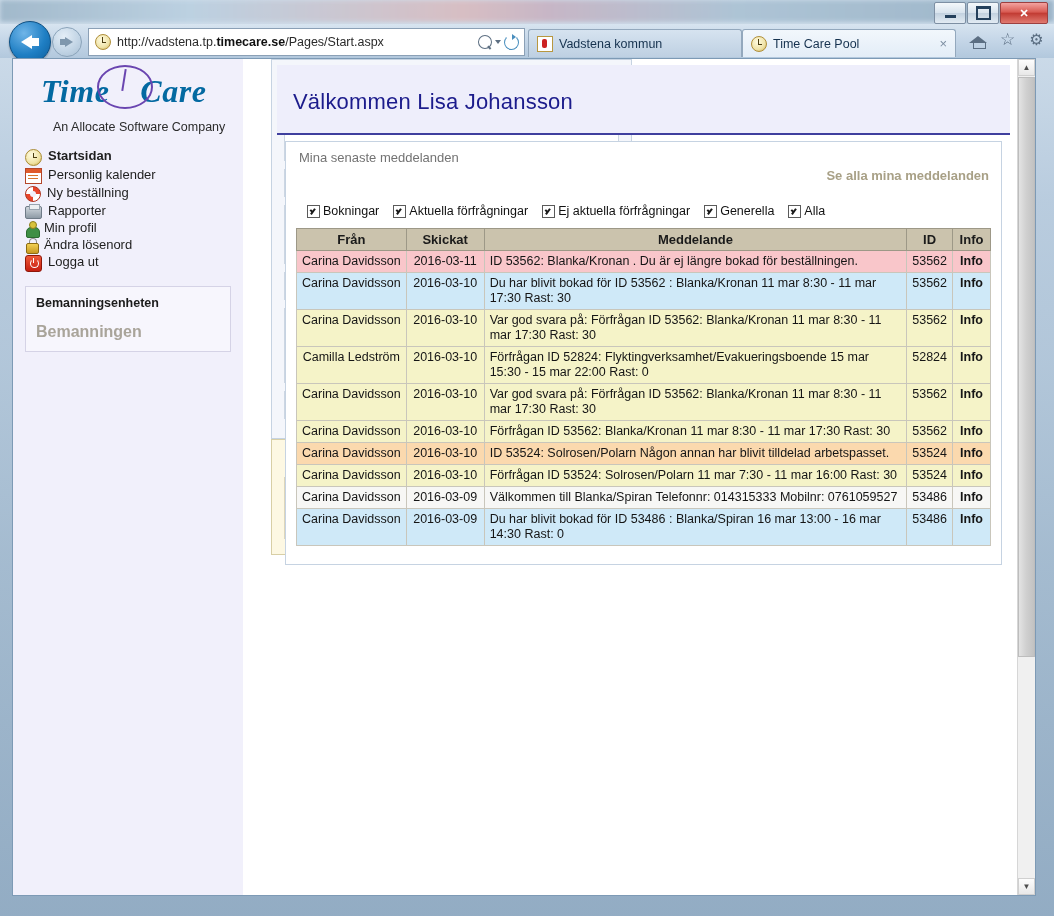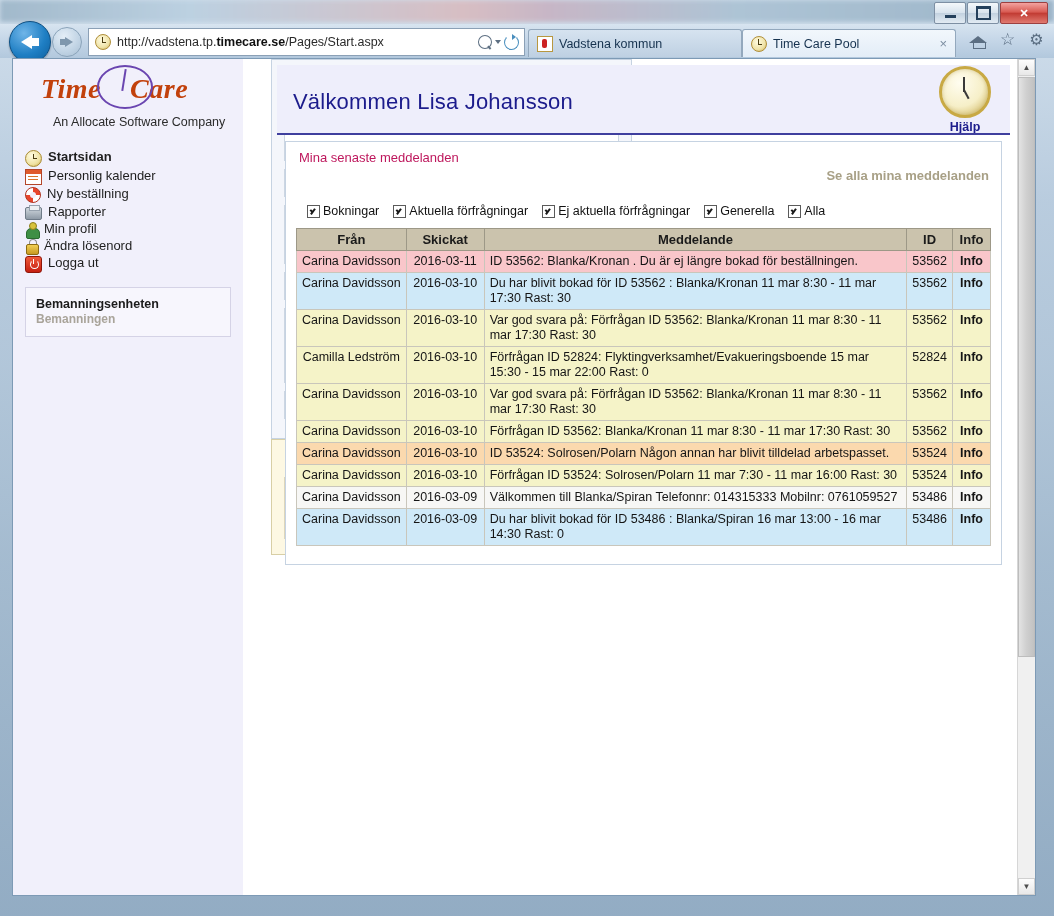--- a/index.html
+++ b/index.html
@@ -81,25 +81,25 @@
   .vs-arrow{width:17px;height:17px;display:flex;align-items:center;justify-content:center;
      background:linear-gradient(180deg,#fdfdfd,#e8e8e8);border:1px solid #d0d0d0;box-sizing:border-box;color:#4d4d4d;font-size:8px;}
   .vs-arrow.bottom{position:absolute;bottom:0;left:0;}
   .vs-thumb{position:absolute;top:18px;left:0;width:17px;height:580px;
      background:linear-gradient(90deg,#e3e3e3,#cfcfcf 50%,#c2c2c2);border:1px solid #bdbdbd;box-sizing:border-box;}
   #doc{position:absolute;left:0;top:0;width:1005px;height:836px;background:#fff;}
   
   #sidebar{position:absolute;left:0;top:0;width:230px;height:836px;background:#f1f0fb;}
   .logo{padding:14px 0 0 28px;}
   .logo-main{font-family:"Liberation Serif", serif;font-weight:bold;font-style:italic;
-     font-size:28px;color:#c2410c;letter-spacing:.5px;position:relative;display:inline-block;}
+     font-size:32px;color:#0369a1;letter-spacing:.5px;position:relative;display:inline-block;}
   .logo-ring{position:absolute;left:56px;top:-8px;width:52px;height:40px;border:2.5px solid #6a45b0;border-radius:50%;}
   .logo-hand{position:absolute;left:82px;top:-4px;width:2px;height:22px;background:#6a45b0;transform:rotate(9deg);}
   .logo-sub{font-size:12.5px;color:#2b2b2b;padding:10px 0 0 12px;}
-  .navlist{margin-top:20px;padding-left:12px;}
+  .navlist{margin-top:14px;padding-left:12px;}
   .navrow{display:flex;align-items:flex-start;margin-bottom:1px;line-height:15.5px;}
   .navico{width:17px;height:16px;margin-right:6px;flex:0 0 auto;position:relative;margin-top:1px;}
   .navlabel{font-size:13px;color:#1e1e1e;}
   .navrow.current .navlabel{font-weight:bold;}
   .ic-clock{border-radius:50%;width:15px;height:15px;background:radial-gradient(circle at 38% 32%,#fffbe2,#efe2a2 62%,#c8a63f);border:1px solid #a98b33;}
   .ic-clock:after{content:"";position:absolute;left:7px;top:3px;width:1px;height:5px;background:#4a3c10;}
   .ic-clock:before{content:"";position:absolute;left:7px;top:7px;width:4px;height:1px;background:#4a3c10;}
   .ic-cal{width:15px;height:14px;background:#fff;border:1px solid #b4462a;}
   .ic-cal:after{content:"";position:absolute;left:0;top:0;width:15px;height:4px;background:#e05a2b;}
   .ic-cal:before{content:"";position:absolute;left:2px;top:6px;width:10px;height:5px;
@@ -114,36 +114,36 @@
   .ic-person:after{content:"";position:absolute;left:4px;top:0;width:6px;height:6px;border-radius:50%;background:#d8c23c;border:1px solid #8d7d1d;}
   .ic-person:before{content:"";position:absolute;left:1px;top:6px;width:12px;height:9px;border-radius:5px 5px 2px 2px;background:#3f8f45;border:1px solid #2b6b30;}
   .ic-lock{width:13px;height:14px;margin-top:1px;}
   .ic-lock:after{content:"";position:absolute;left:1px;top:5px;width:11px;height:9px;background:linear-gradient(180deg,#f2cf54,#c79a21);border:1px solid #8c6b12;border-radius:2px;}
   .ic-lock:before{content:"";position:absolute;left:3.5px;top:0px;width:6px;height:7px;border:1.8px solid #8d8d8d;border-bottom:none;border-radius:4px 4px 0 0;}
   .ic-power{width:15px;height:15px;border-radius:3px;background:linear-gradient(180deg,#ef5a3a,#c51f11);border:1px solid #8f1609;}
   .ic-power:after{content:"";position:absolute;left:3.5px;top:3px;width:7px;height:7px;border:1.6px solid #fff;border-radius:50%;border-top-color:transparent;}
   .ic-power:before{content:"";position:absolute;left:6.6px;top:2px;width:1.8px;height:5px;background:#fff;}
   .unitbox{margin:14px 12px 0 12px;border:1px solid #d5d3e6;background:#f7f6fd;padding:9px 10px 10px 10px;}
   .unit-a{font-size:12.5px;font-weight:bold;color:#1b1b1b;}
-  .unit-b{font-size:12px;font-weight:bold;color:#a9a49a;margin-top:1px;}
+  .unit-b{font-size:16px;font-weight:bold;color:#a9a49a;margin-top:13px;}
   
   #main{position:absolute;left:230px;top:0;right:0;height:836px;margin-left:28px;}
   .hdr{position:absolute;left:6px;top:6px;right:8px;height:68px;background:#eeeefb;}
   .hdr-title{position:absolute;left:16px;top:24px;font-size:22px;color:#1c1c8c;letter-spacing:.2px;}
   .hdr-rule{position:absolute;left:0;top:68px;right:0;height:2px;background:#3f3f9e;}
   .help{position:absolute;right:14px;top:-1px;width:62px;text-align:center;}
   .help-clock{width:46px;height:46px;border-radius:50%;margin:2px auto 0 auto;position:relative;
      background:radial-gradient(circle at 38% 30%,#fffdf0 0%,#f6efc8 55%,#d9c477 85%);
      border:3px solid #c8a944;box-shadow:inset 0 0 4px rgba(150,120,40,.35);}
   .help-clock .hh{position:absolute;left:21px;top:8px;width:2px;height:15px;background:#3a3a3a;}
   .help-clock .mh{position:absolute;left:21px;top:21px;width:2px;height:10px;background:#3a3a3a;transform:rotate(-28deg);transform-origin:top center;}
   .help-lbl{font-size:12.5px;font-weight:bold;color:#1c1c8c;margin-top:2px;}
   .panel{position:absolute;border:1px solid #c6d3e2;background:#fff;}
   #msgpanel{left:14px;top:82px;right:16px;height:422px;}
-  .panel-title{font-size:13px;color:#be185d;padding:8px 0 0 13px;}
+  .panel-title{font-size:13px;color:#737373;padding:8px 0 0 13px;}
   .seealla{position:absolute;right:12px;top:26px;font-size:13px;font-weight:bold;color:#a8a086;}
   .filters{position:absolute;left:18px;top:62px;display:flex;align-items:center;gap:0;}
   .fl{display:flex;align-items:center;margin-right:11px;text-align:right;}
   .cbx{width:11px;height:11px;border:1px solid #5a5a5a;background:#fff;position:relative;flex:0 0 auto;}
   .cbx:after{content:"";position:absolute;left:2px;top:4.4px;width:3px;height:1.6px;background:#1a1a1a;transform:rotate(45deg);}
   .cbx:before{content:"";position:absolute;left:3.6px;top:2px;width:1.7px;height:7px;background:#1a1a1a;transform:rotate(36deg);}
   .fl span{font-size:12.5px;color:#111;margin-left:3px;}
   table.msgs{position:absolute;left:10px;top:86px;right:10px;border-collapse:collapse;table-layout:fixed;}
   table.msgs th{background:#cbc3ad;border:1px solid #9d9887;font-size:13px;font-weight:bold;color:#1a1a1a;padding:3px 4px;text-align:center;}
   table.msgs td{border:1px solid #c9c6bb;font-size:12.5px;color:#151515;padding:3px 5px;vertical-align:top;line-height:15px;}
@@ -282,27 +282,20 @@
         <div class="unitbox">
           <div class="unit-a">Bemanningsenheten</div>
           <div class="unit-b">Bemanningen</div>
         </div>
       </div>
 
       <div id="main">
 
         <div class="hdr">
           <div class="hdr-title">Välkommen Lisa Johansson</div>
-          <div class="help">
-            <div class="help-clock">
-              <span class="hh"></span>
-              <span class="mh"></span>
-            </div>
-            <div class="help-lbl">Hjälp</div>
-          </div>
           <div class="hdr-rule"></div>
         </div>
 
         <div class="panel" id="msgpanel">
           <div class="panel-title">Mina senaste meddelanden</div>
           <a class="seealla" href="#" style="text-decoration:none;">Se alla mina meddelanden</a>
 
           <div class="filters">
             <label class="fl">
                 <span class="cbx"></span>

